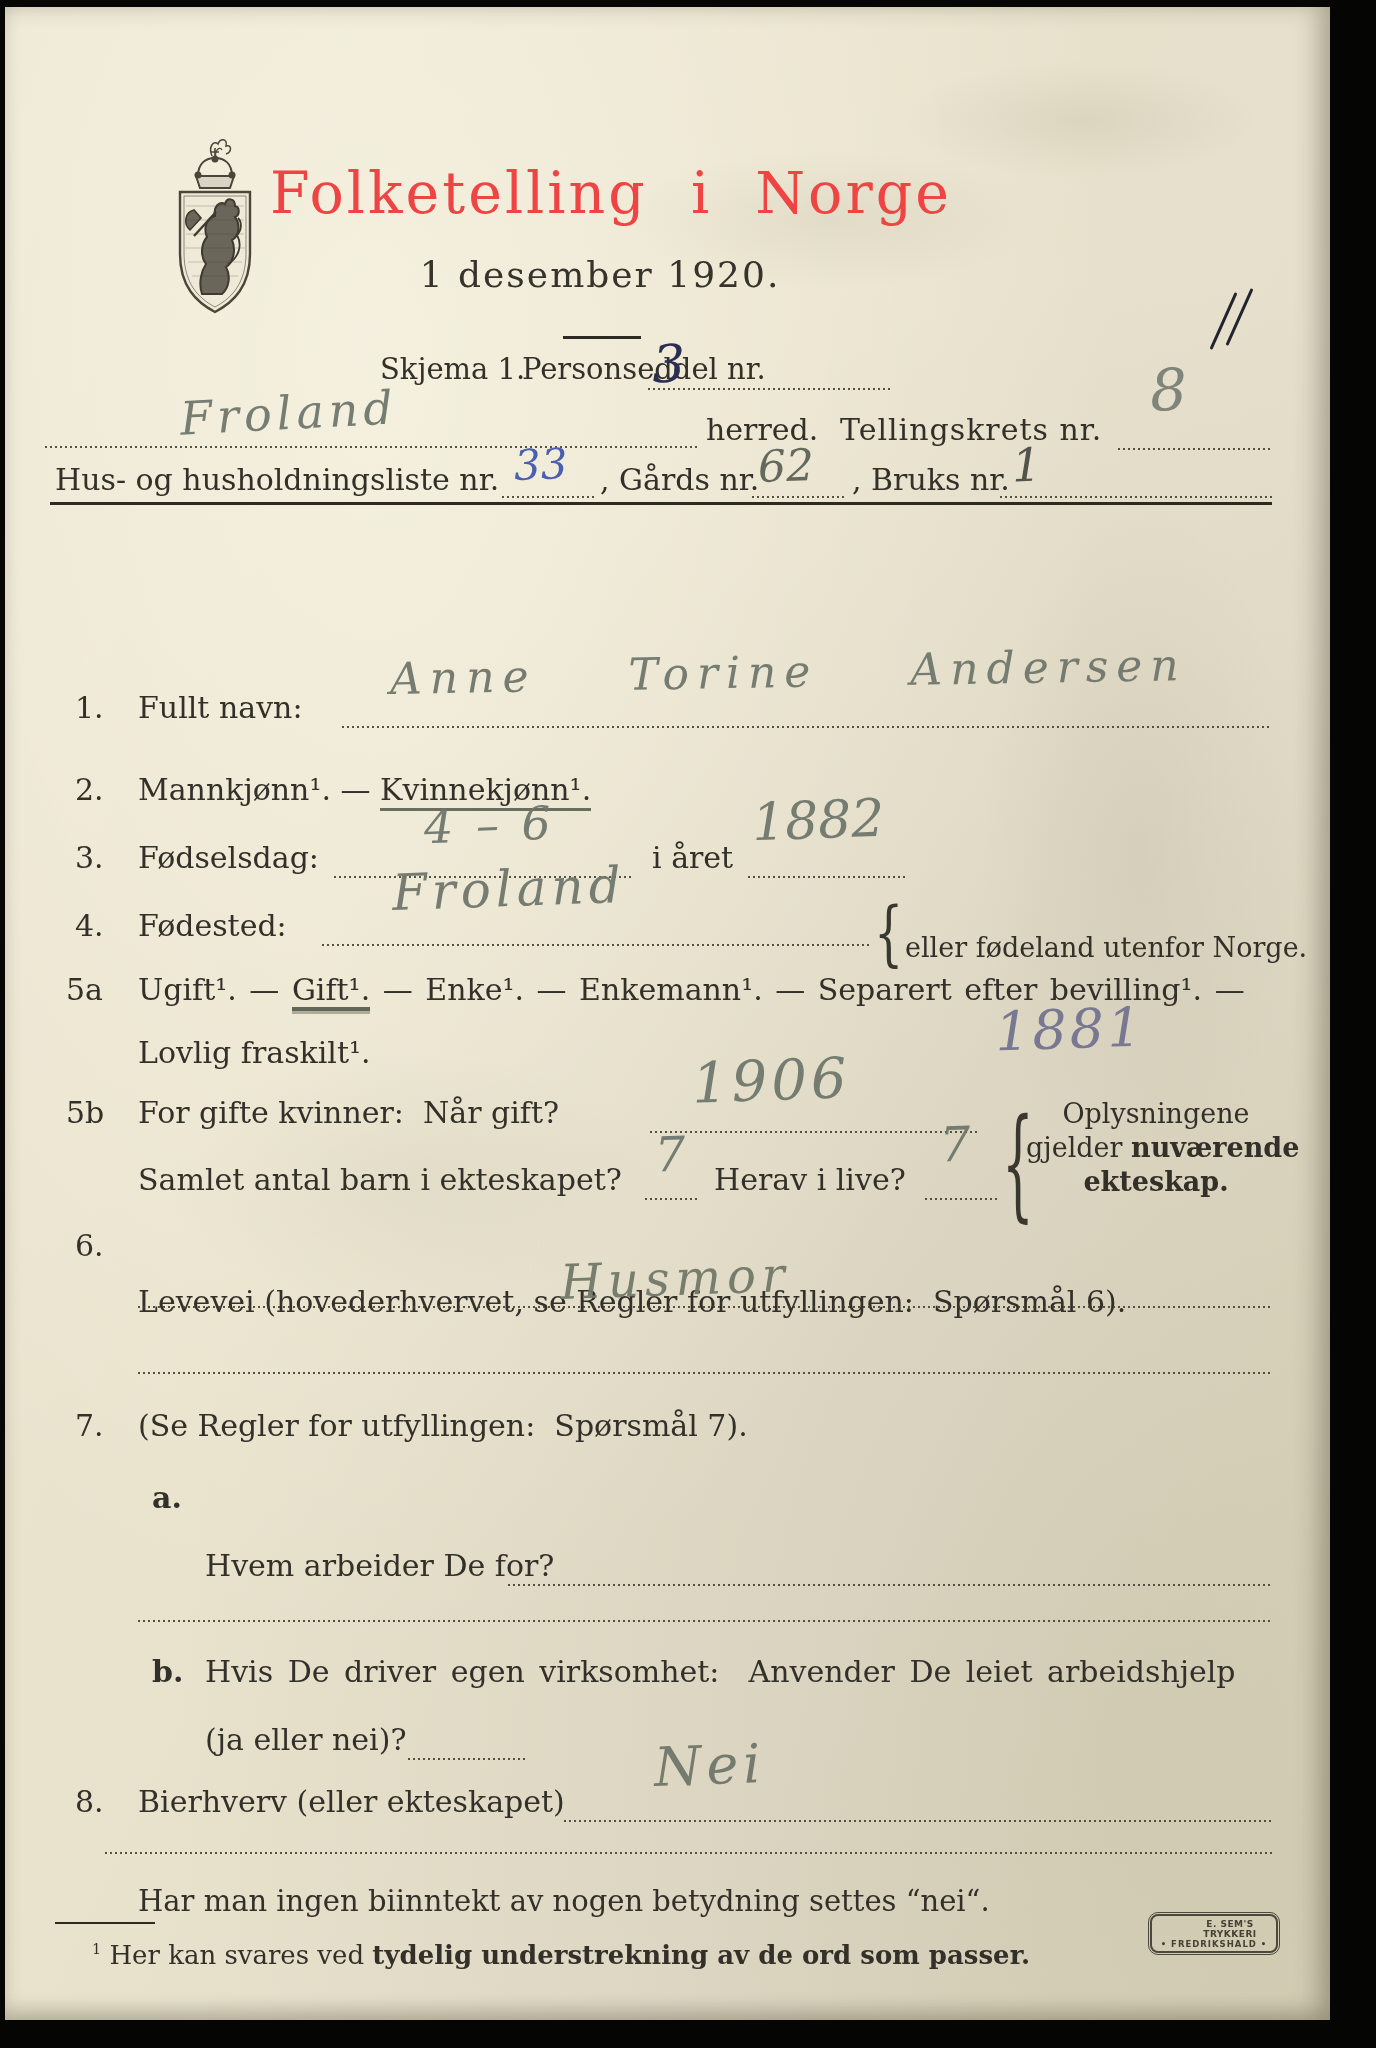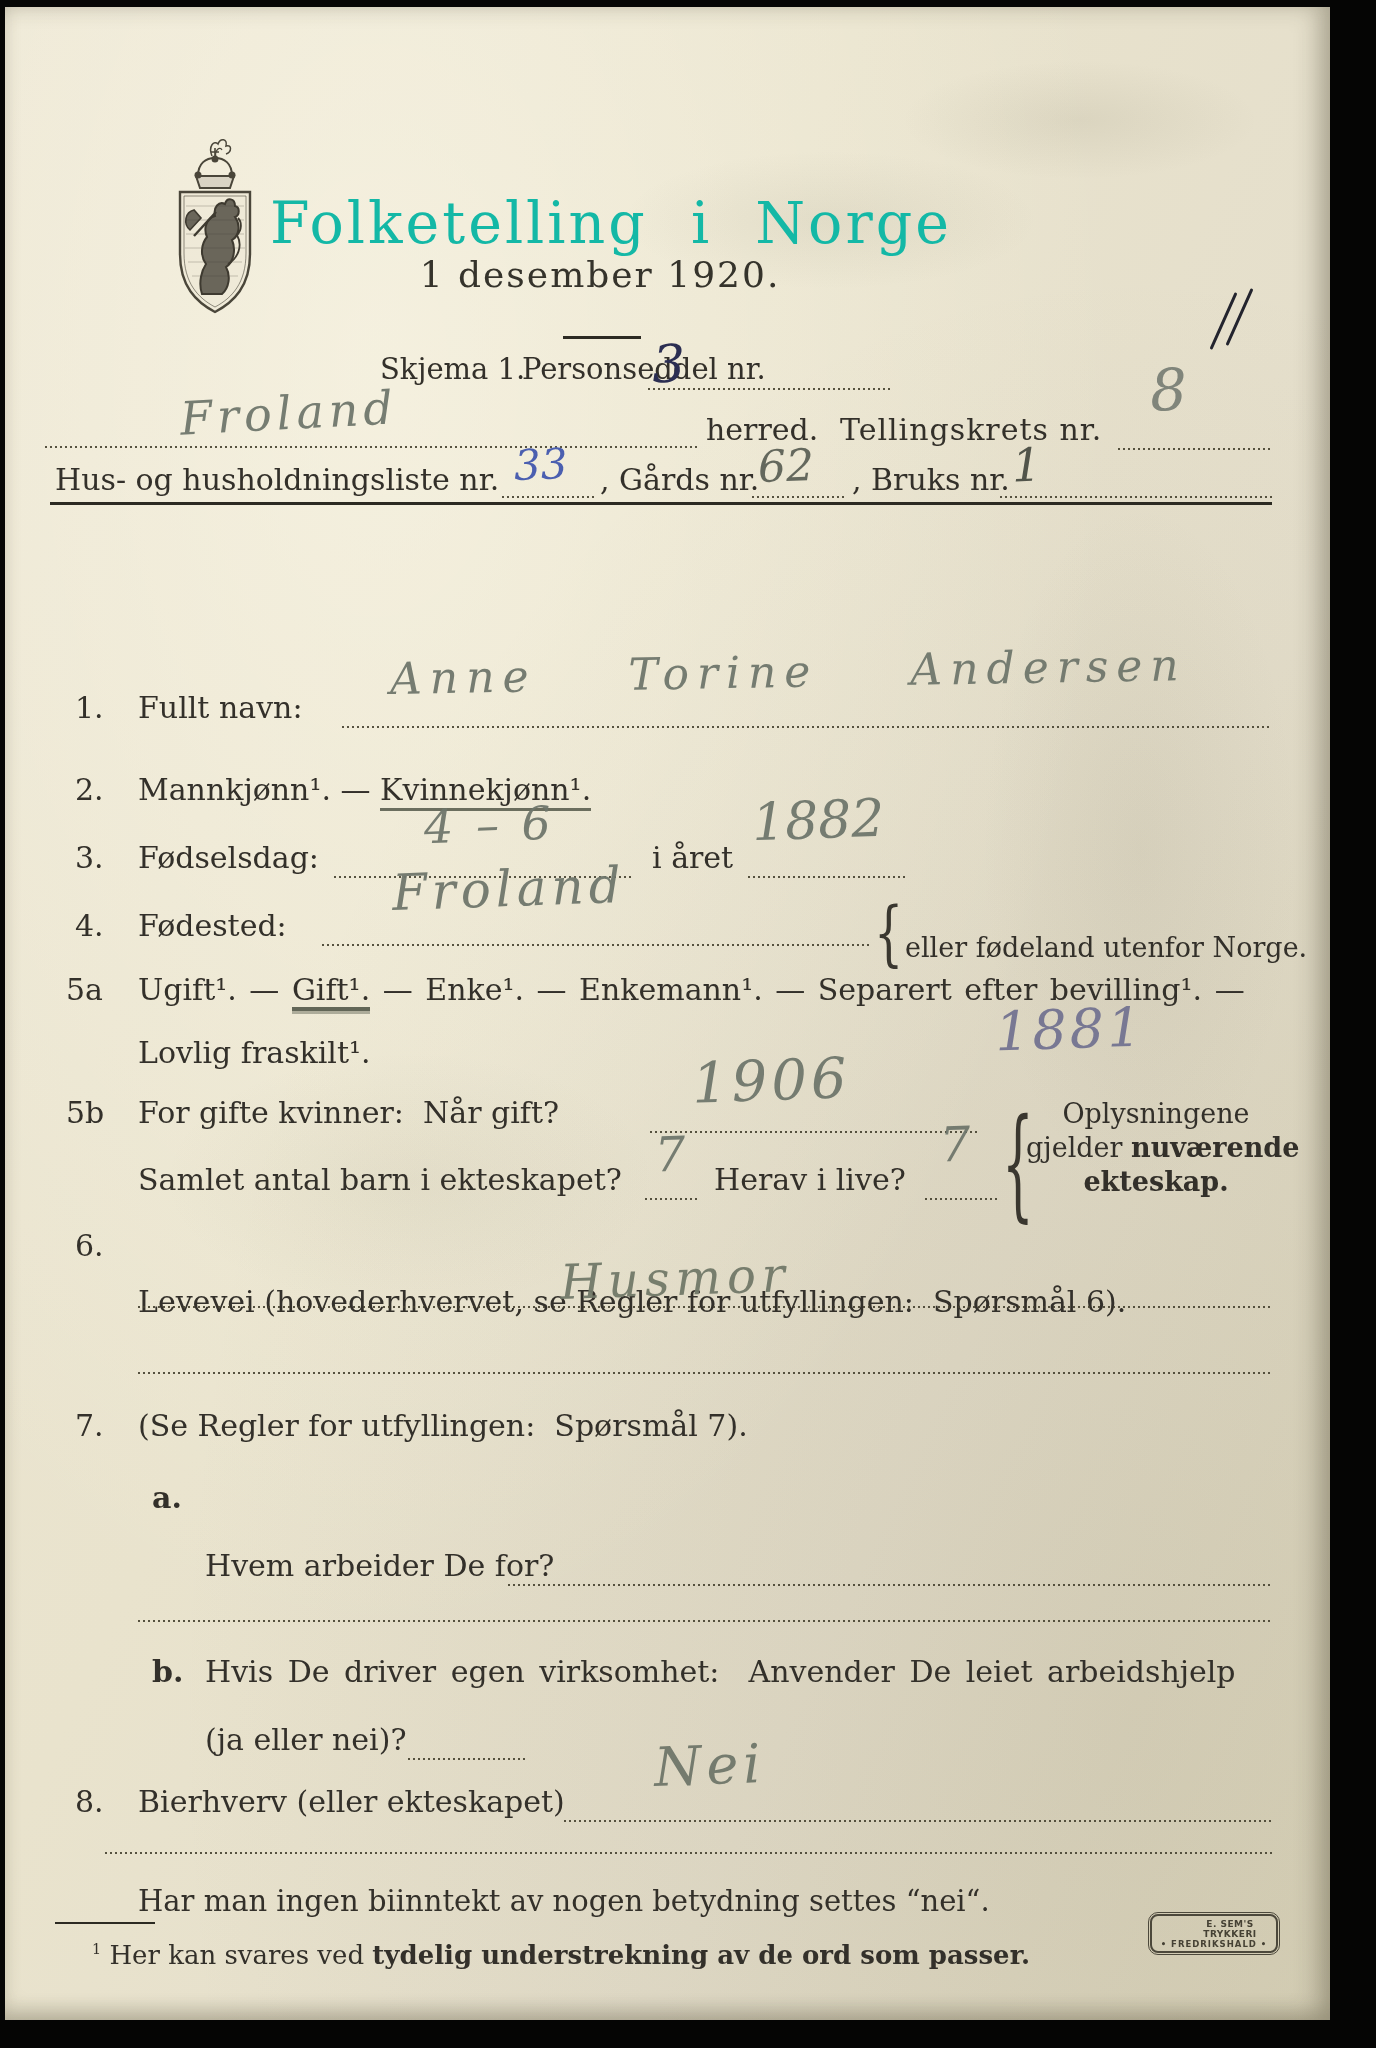--- a/index.html
+++ b/index.html
@@ -70,21 +70,21 @@
 
       <g stroke="#3e3a30" stroke-width="2" fill="rgba(62,58,48,0.75)">
         <path d="M34,158 C30,146 34,134 38,128 C32,120 33,108 39,101 C35,92 39,82 47,80 C45,71 51,65 57,68 C59,61 67,62 67,70 C72,71 72,79 67,81 C73,89 71,100 64,104 C68,113 66,126 58,131 C63,140 61,152 54,158 Z"></path>
         <path d="M60,128 C70,122 75,110 69,99 C74,94 74,86 70,82" fill="none" stroke-width="1.8"></path>
         <path d="M26,100 L48,76" fill="none" stroke-width="2.4"></path>
         <path d="M22,94 C15,88 17,76 26,74 L33,82 Z" stroke-width="1.6"></path>
       </g>
     </g>
   </svg>
 
-  <div class="printed" style="left:270px; top:190px; width:660px; text-align:left; font-size:57px; letter-spacing:3px; word-spacing:22px; color:#14b8a6;">Folketelling i Norge</div>
+  <div class="printed" style="left:270px; top:160px; width:660px; text-align:left; font-size:57px; letter-spacing:3px; word-spacing:22px; color:#ef4444;">Folketelling i Norge</div>
   <div class="printed" style="left:270px; top:254px; width:660px; text-align:center; font-size:36px; letter-spacing:2px; color:#35332b;">1 desember 1920.</div>
   <div class="rule" style="left:563px; top:336px; width:78px; height:3px;"></div>
 
   <div class="penstroke" style="left:1222px; top:290px; width:3px; height:62px; transform:rotate(24deg);"></div>
   <div class="penstroke" style="left:1238px; top:286px; width:3px; height:62px; transform:rotate(24deg);"></div>
 
   <div class="printed" style="left:380px; top:352px; font-size:29px;">Skjema 1.</div>
   <div class="printed" style="left:522px; top:352px; font-size:29px;">Personseddel nr.</div>
   <div class="dot" style="left:648px; top:388px; width:242px;"></div>
   <div class="hw" style="left:652px; top:334px; font-size:52px; color:#2b2e52;">3</div>

